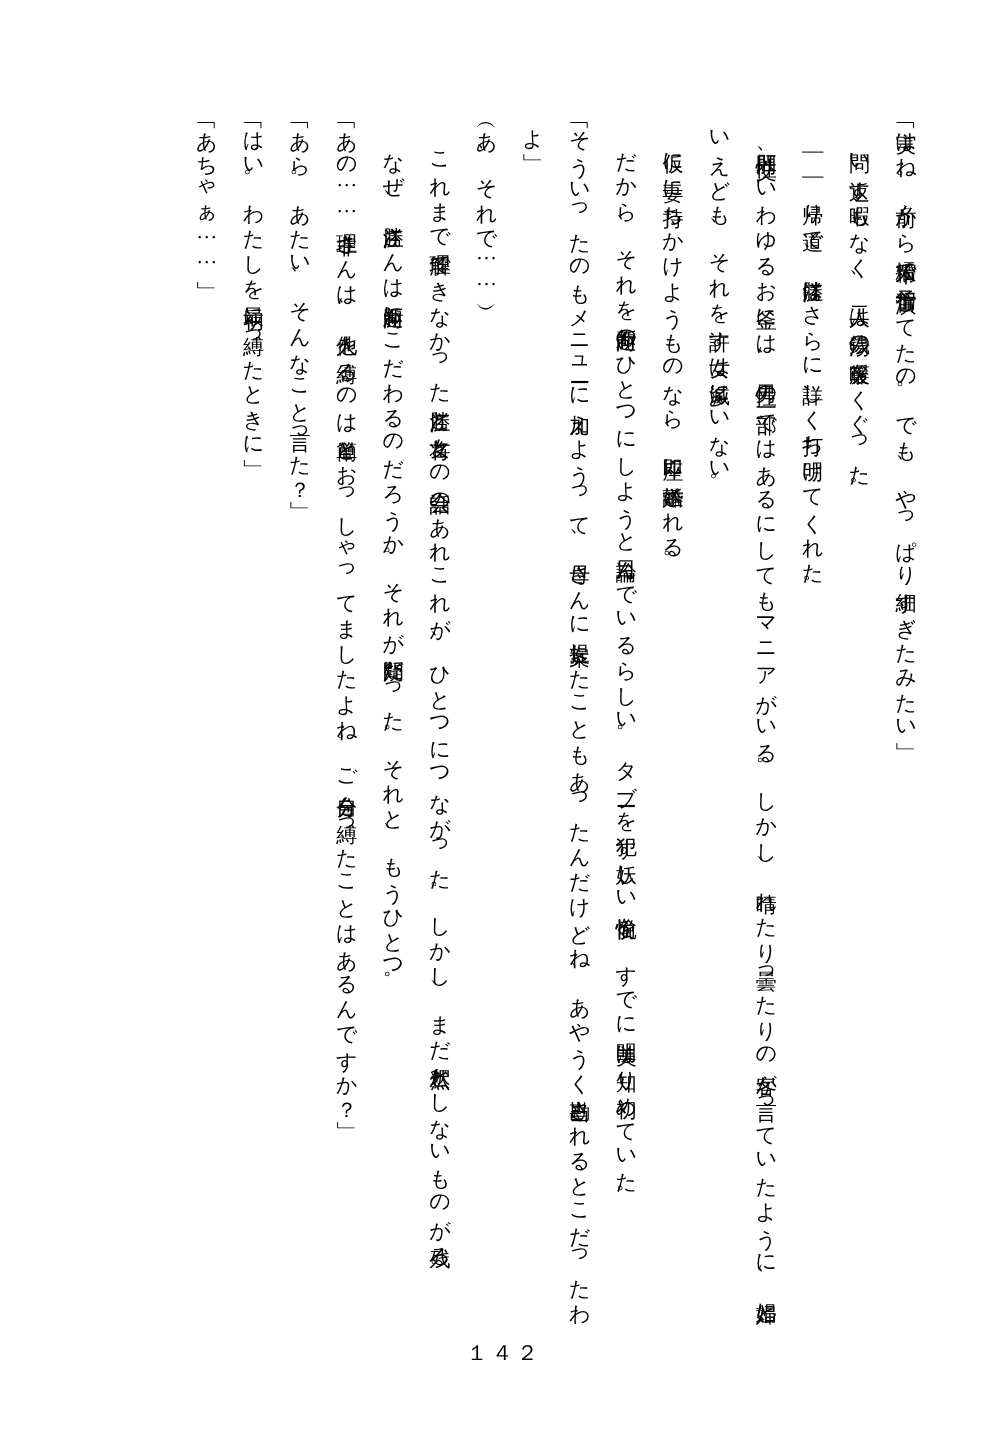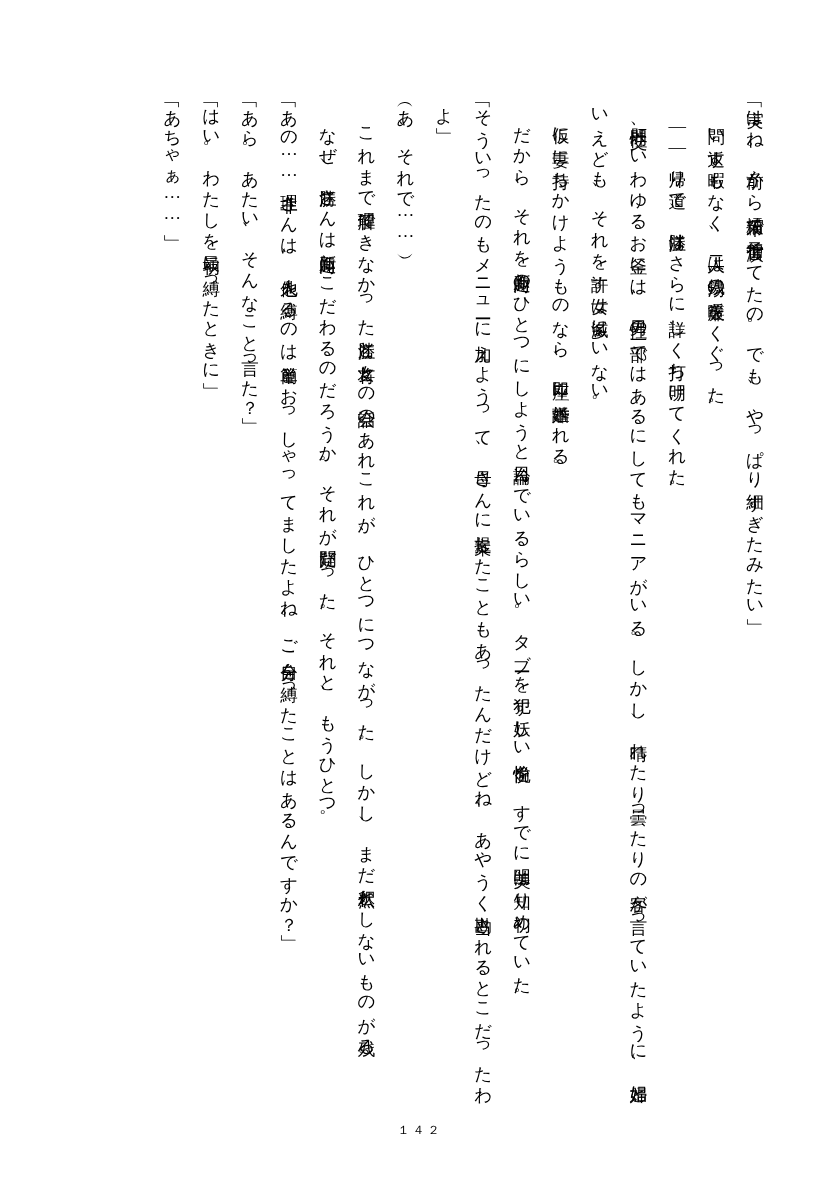--- a/index.html
+++ b/index.html
@@ -43,21 +43,21 @@
     margin: 0;
     padding: 0;
     text-indent: 0;
   }
   .page-number {
     position: absolute;
     left: 0;
     right: 0;
     bottom: 52px;
     text-align: center;
-    font-size: 12px;
+    font-size: 18px;
     letter-spacing: 3px;
     font-family: "Liberation Serif", "DejaVu Serif", serif;
   }
 </style>
 </head>
 <body>
 
 <div class="page">
 
   <div class="text-block">

